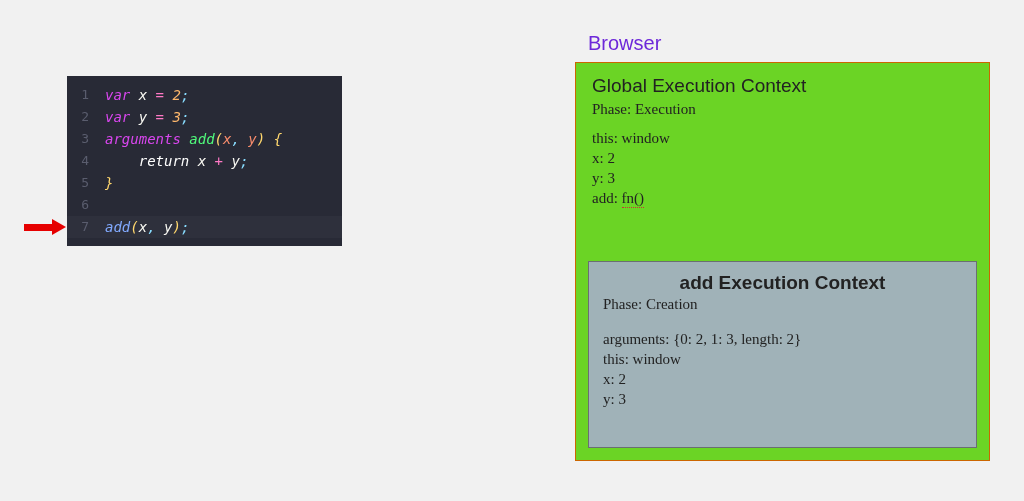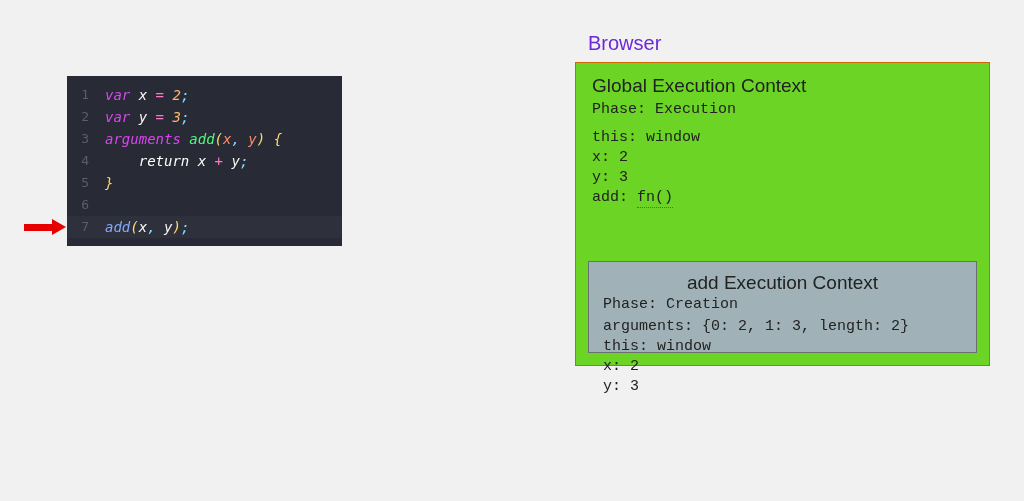--- a/index.html
+++ b/index.html
@@ -83,54 +83,54 @@
       top: 32px;
       font-size: 20px;
       color: #6d28d9;
       font-family: 'Gill Sans', 'Trebuchet MS', sans-serif;
     }
     .global-box {
       position: absolute;
       left: 575px;
       top: 62px;
       width: 415px;
-      height: 304px;
+      height: 399px;
       background: #6bd425;
       border: 1px solid #cc6600;
       padding: 12px 16px;
     }
     .global-box h2 {
       font-family: 'Gill Sans', 'Trebuchet MS', sans-serif;
       font-weight: normal;
       font-size: 19px;
       color: #222;
       margin-bottom: 4px;
     }
-    .mono { font-family: Liberation Mono, monospace; font-size: 15px; color: #222; }
+    .mono { font-family: Liberation Serif, serif; font-size: 15px; color: #222; }
     .global-box .phase { margin-bottom: 10px; }
     .global-box .kv { line-height: 20px; }
     .add-box {
       position: absolute;
       left: 12px;
       right: 12px;
       top: 198px;
       bottom: 12px;
       background: #a0b2b8;
       border: 1px solid #6a6f72;
       padding: 10px 14px 10px 14px;
     }
     .add-box h3 {
       font-family: 'Gill Sans', 'Trebuchet MS', sans-serif;
-      font-weight: normal;
+      font-weight: bold;
       font-size: 19px;
       color: #222;
       text-align: center;
       margin-bottom: 2px;
     }
-    .add-box .phase { margin-bottom: 4px; }
+    .add-box .phase { margin-bottom: 16px; }
     .fn-underline { border-bottom: 1px dotted #cc3333; padding-bottom: 1px;}
   </style>
 </head>
 <body>
 
 <div class="code-editor">
   <div class="hl-line"></div>
   <div class="gutter">
     <div>1</div>
     <div>2</div>

